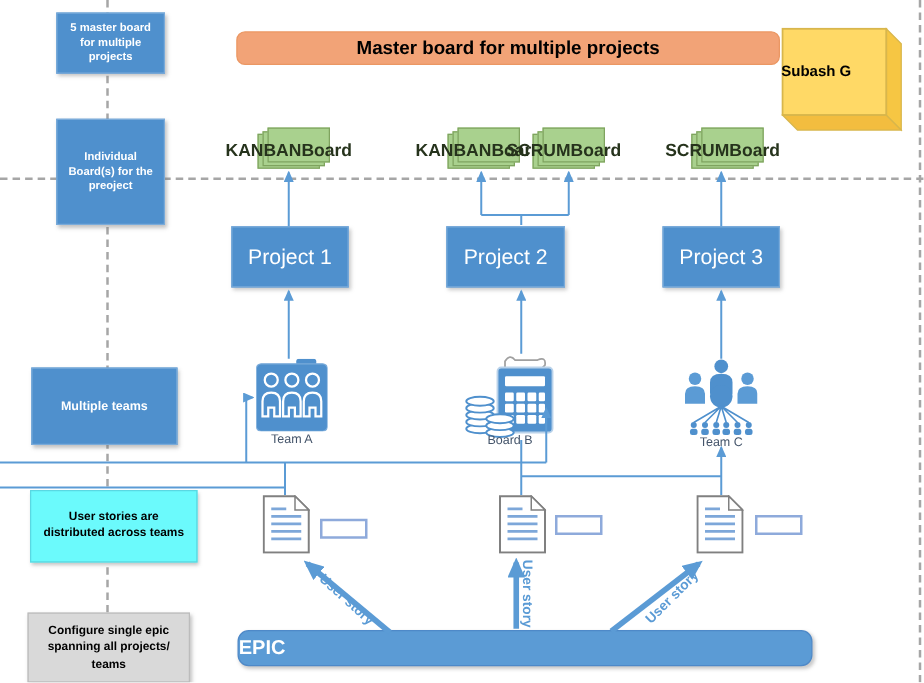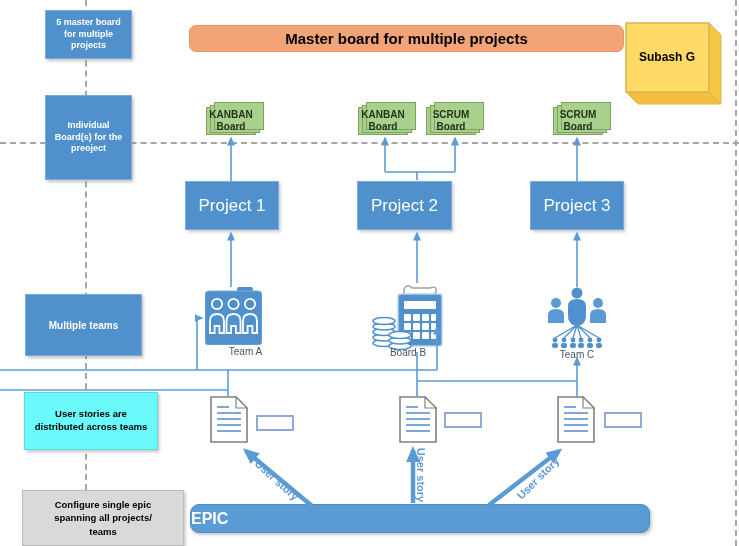--- a/index.html
+++ b/index.html
@@ -14,22 +14,22 @@
        text-align:center;font-weight:bold;box-shadow:1.5px 2px 3px rgba(120,120,120,.45);}
   .lab.blue{background:#4f90cd;color:#fff;border:1px solid #7aabda;font-size:9px;line-height:1.3;}
   .lab.cyan{background:#6bfafc;color:#000;border:1px solid #59d8e2;font-size:9.5px;line-height:1.35;}
   .lab.gray{background:#d9d9d9;color:#000;border:1px solid #bcbcbc;font-size:9.5px;line-height:1.4;}
   
   .masterbar{position:absolute;left:189px;top:25px;width:433px;height:25px;background:#f2a377;
              border:1px solid #eb9763;border-radius:7px;display:flex;align-items:center;
              justify-content:center;font-weight:bold;font-size:15px;color:#000;}
   
   .board{position:absolute;width:48px;height:26px;background:#a9d18e;border:1px solid #7fa35f;
-         z-index:0;display:flex;flex-direction:column;align-items:center;justify-content:center;
-         font-size:10px;font-weight:bold;color:#26331c;line-height:1.25;text-align:center;}
+         z-index:0;display:flex;flex-direction:row;align-items:center;justify-content:center;
+         font-size:14px;font-weight:bold;color:#26331c;line-height:1.25;text-align:center;}
   .board::before,.board::after{content:"";position:absolute;width:100%;height:100%;
          background:#a9d18e;border:1px solid #7fa35f;z-index:-1;}
   .board::before{left:3px;top:-3px;}
   .board::after{left:7px;top:-6px;}
   
   .project{position:absolute;top:181px;height:47px;background:#4f90cd;border:1px solid #7aabda;
            display:flex;align-items:center;justify-content:center;color:#fff;font-size:17px;
            box-shadow:1.5px 2px 3px rgba(120,120,120,.4);}
   
   .teamlab{position:absolute;text-align:center;font-size:10px;color:#44546a;}
@@ -59,35 +59,35 @@
   </div>
   <div class="lab blue" style="left:45px;top:95px;width:79px;height:51px;padding:16px 3px;">
     <span>Individual Board(s) for the preoject</span>
   </div>
   <div class="lab blue" style="left:25px;top:294px;width:115px;height:60px;font-size:10px;">
     <span>Multiple teams</span>
   </div>
   <div class="lab cyan" style="left:24px;top:392px;width:116px;height:56px;padding:0 8px;">
     <span>User stories are distributed across teams</span>
   </div>
-  <div class="lab gray" style="left:22px;top:490px;width:120px;height:54px;padding:0 20px;">
+  <div class="lab gray" style="left:22px;top:490px;width:120px;height:54px;padding:0 4px;">
     <span>Configure single epic spanning all projects/ teams</span>
   </div>
 
   <div class="masterbar">
     <span>Master board for multiple projects</span>
   </div>
 
   <div class="abs" style="left:625px;top:22px;width:97px;height:86px;">
     <svg width="97" height="86" viewBox="0 0 97 86">
       <polygon points="1,70 84,70 96,82 13,82" fill="#f3bd3f" stroke="#d8b64c" stroke-width="1"></polygon>
       <polygon points="84,1 96,13 96,82 84,70" fill="#f6c643" stroke="#d8b64c" stroke-width="1"></polygon>
       <rect x="1" y="1" width="83" height="69" fill="#ffd966" stroke="#d8b64c" stroke-width="1.5"></rect>
     </svg>
-    <div class="abs" style="left:0;top:28px;width:84px;text-align:center;font-weight:bold;font-size:12px;color:#000;">Subash G</div>
+    <div class="abs" style="left:0;top:28px;width:84px;text-align:left;font-weight:bold;font-size:12px;color:#000;">Subash G</div>
   </div>
 
   <div class="board" style="left:206px;top:107px;">
     <span>KANBAN</span>
     <span>Board</span>
   </div>
   <div class="board" style="left:358px;top:107px;">
     <span>KANBAN</span>
     <span>Board</span>
   </div>
@@ -117,21 +117,21 @@
       <g fill="none" stroke="#ffffff" stroke-width="1.8">
         <circle cx="12" cy="17" r="5.2"></circle>
         <path d="M5 46 v-12 q0 -7 7 -7 q7 0 7 7 v12 h-4.6 v-7 h-4.8 v7 z"></path>
         <circle cx="28.5" cy="17" r="5.2"></circle>
         <path d="M21.5 46 v-12 q0 -7 7 -7 q7 0 7 7 v12 h-4.6 v-7 h-4.8 v7 z"></path>
         <circle cx="45" cy="17" r="5.2"></circle>
         <path d="M38 46 v-12 q0 -7 7 -7 q7 0 7 7 v12 h-4.6 v-7 h-4.8 v7 z"></path>
       </g>
     </svg>
   </div>
-  <div class="teamlab" style="left:217px;top:346px;width:57px;">Team A</div>
+  <div class="teamlab" style="left:205px;top:346px;width:57px;">Team A</div>
 
   <div class="abs" style="left:372px;top:282px;width:72px;height:70px;">
     <svg width="72" height="70" viewBox="0 0 72 70">
       <path d="M32 14 v-7 q4 -6 8 -1 h18 q7 -3 6 4 l-4 4 z" fill="#ffffff" stroke="#a0a0a0" stroke-width="1.4"></path>
       <rect x="26" y="12" width="44" height="52" rx="3" fill="#4f90cd" stroke="#b9d2ea" stroke-width="1.5"></rect>
       <rect x="32" y="19" width="32" height="8" rx="1" fill="#ffffff"></rect>
       <g fill="#ffffff">
         <rect x="32" y="32" width="7" height="7" rx="1"></rect>
           <rect x="41" y="32" width="7" height="7" rx="1"></rect>
         <rect x="50" y="32" width="7" height="7" rx="1"></rect>

